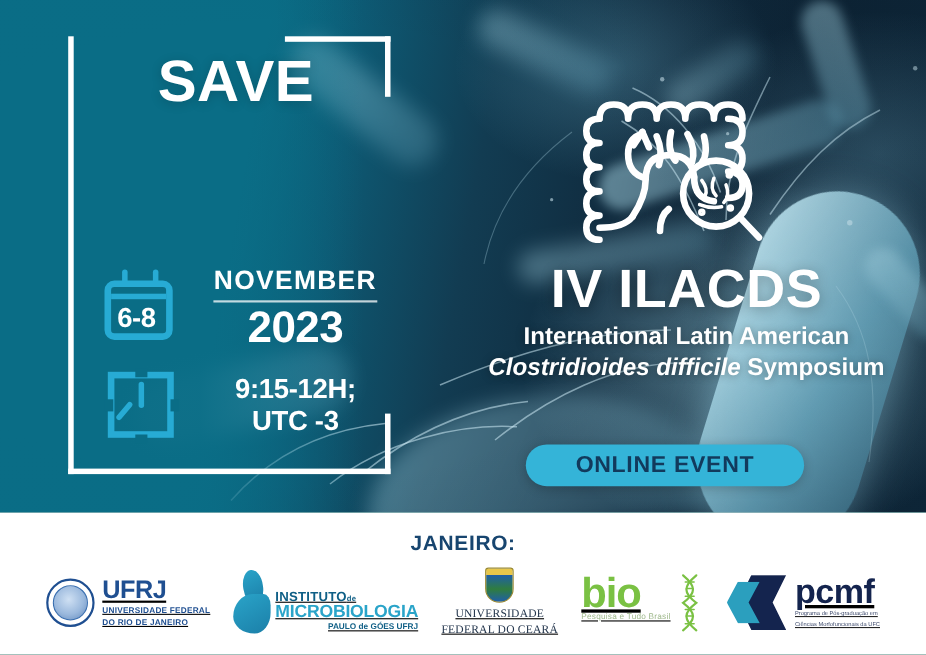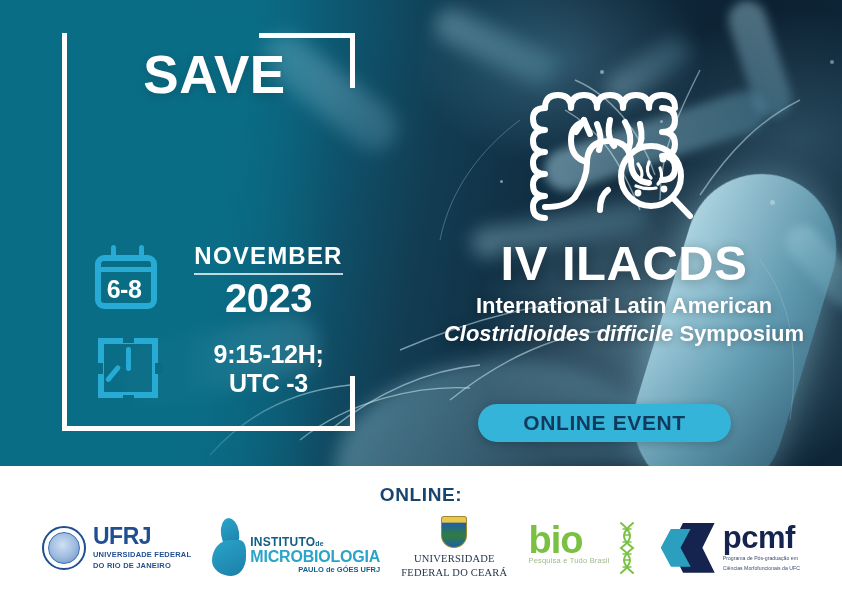--- a/index.html
+++ b/index.html
@@ -272,20 +272,21 @@
     font-size: 19px;
     font-weight: bold;
     letter-spacing: .6px;
     padding-top: 18px;
   }
   .logo-row {
     display: flex;
     align-items: center;
     justify-content: space-between;
     padding: 10px 42px 0 42px;
+    text-decoration: underline;
   }
   .logo { display: flex; align-items: center; }
 
   
   .ufrj { gap: 7px; }
   .ufrj-seal {
     width: 44px; height: 44px;
     border: 2px solid #1f4f91;
     border-radius: 50%;
     position: relative;
@@ -523,21 +524,21 @@
       <div class="title-sub1">International Latin American</div>
       <div class="title-sub2">
         <em>Clostridioides difficile</em><span> Symposium</span>
       </div>
     </div>
 
     <div class="online-pill">ONLINE EVENT</div>
   </div>
 
   <div class="support">
-    <div class="support-title">ONLINE:</div>
+    <div class="support-title">JANEIRO:</div>
 
     <div class="logo-row">
 
       <div class="logo ufrj">
         <div class="ufrj-seal"></div>
         <div class="ufrj-txt">
           <div class="ufrj-name">UFRJ</div>
           <div class="ufrj-sub">UNIVERSIDADE FEDERAL</div>
           <div class="ufrj-sub">DO RIO DE JANEIRO</div>
         </div>

